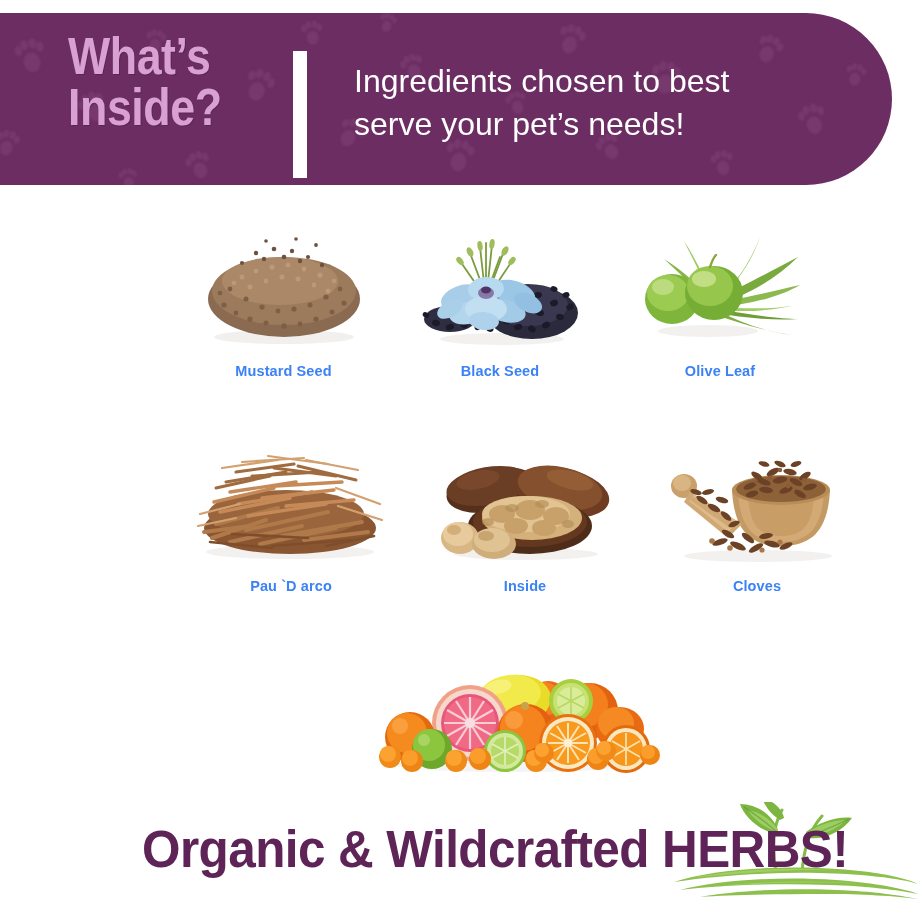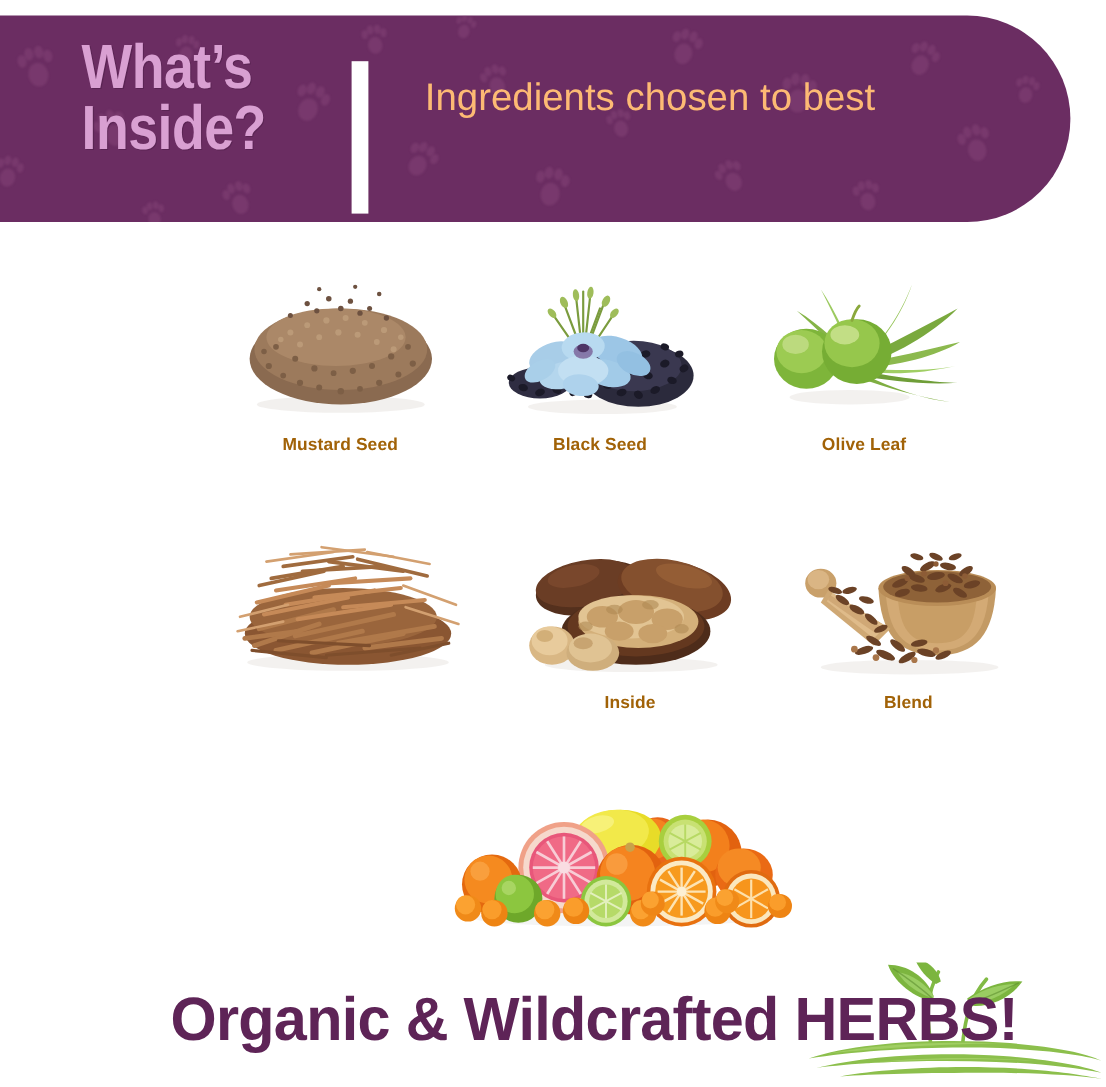--- a/index.html
+++ b/index.html
@@ -57,21 +57,21 @@
     top: 38px;
     width: 14px;
     height: 127px;
     background: #ffffff;
   }
   .banner-subtitle {
     position: absolute;
     left: 394px;
     top: 47px;
     width: 470px;
-    color: #fdba74;
+    color: #ffffff;
     font-size: 32px;
     line-height: 1.33;
     font-weight: 400;
   }
 
   
   .grid {
     position: absolute;
     left: 0;
     top: 205px;
@@ -90,21 +90,21 @@
     width: 100%;
     height: 125px;
     display: flex;
     align-items: flex-end;
     justify-content: center;
     overflow: visible;
   }
   .thumb svg { display: block; overflow: visible; }
   .caption {
     margin-top: 11px;
-    color: #a16207;
+    color: #3b82f6;
     font-size: 14.5px;
     font-weight: bold;
     letter-spacing: 0.1px;
   }
 
   
   .footer {
     position: absolute;
     left: 0;
     bottom: 0;
@@ -180,20 +180,21 @@
 
     <div class="banner-title">
       <div>What’s</div>
       <div>Inside?</div>
     </div>
 
     <div class="banner-divider"></div>
 
     <div class="banner-subtitle">
       <div>Ingredients chosen to best</div>
+      <div>serve your pet’s needs!</div>
     </div>
   </div>
 
   <div class="grid">
 
     <div class="row" style="height:215px;">
 
       <div class="cell" style="left:196px; top:22px; width:175px;">
         <div class="thumb">
           <svg width="175" height="125" viewBox="0 0 175 125">
@@ -409,20 +410,21 @@
               </g>
               <g stroke="#7e4e2c" stroke-width="2.6">
                 <path d="M46 92 L122 96"></path>
                   <path d="M86 104 L164 98"></path>
                 <path d="M24 100 L86 106"></path>
                   <path d="M140 104 L188 94"></path>
               </g>
             </g>
           </svg>
         </div>
+        <div class="caption">Pau `D arco</div>
       </div>
 
       <div class="cell" style="left:430px; top:22px; width:190px;">
         <div class="thumb">
           <svg width="190" height="125" viewBox="0 0 190 125">
             <ellipse cx="96" cy="112" rx="72" ry="6" fill="#e8e4e0" opacity="0.5"></ellipse>
 
             <g>
               <ellipse cx="62" cy="48" rx="46" ry="22" fill="#54301d" transform="rotate(-10 62 48)"></ellipse>
               <ellipse cx="58" cy="44" rx="42" ry="19" fill="#6a3d25" transform="rotate(-10 58 44)"></ellipse>
@@ -533,21 +535,21 @@
               <ellipse cx="124" cy="104" rx="7" ry="2.8" transform="rotate(-24 124 104)"></ellipse>
             </g>
             <g fill="#a9764a">
               <circle cx="50" cy="99" r="2.8"></circle>
                 <circle cx="68" cy="106" r="2.8"></circle>
               <circle cx="100" cy="108" r="2.6"></circle>
                 <circle cx="118" cy="100" r="2.6"></circle>
             </g>
           </svg>
         </div>
-        <div class="caption">Blend</div>
+        <div class="caption">Cloves</div>
       </div>
 
     </div>
 
     <div class="row" style="height:160px;">
 
       <div class="cell" style="left:368px; top:22px; width:290px;">
         <div class="thumb" style="height:120px;">
           <svg width="290" height="120" viewBox="0 0 290 120">
             <ellipse cx="145" cy="108" rx="118" ry="7" fill="#ececec" opacity="0.6"></ellipse>

